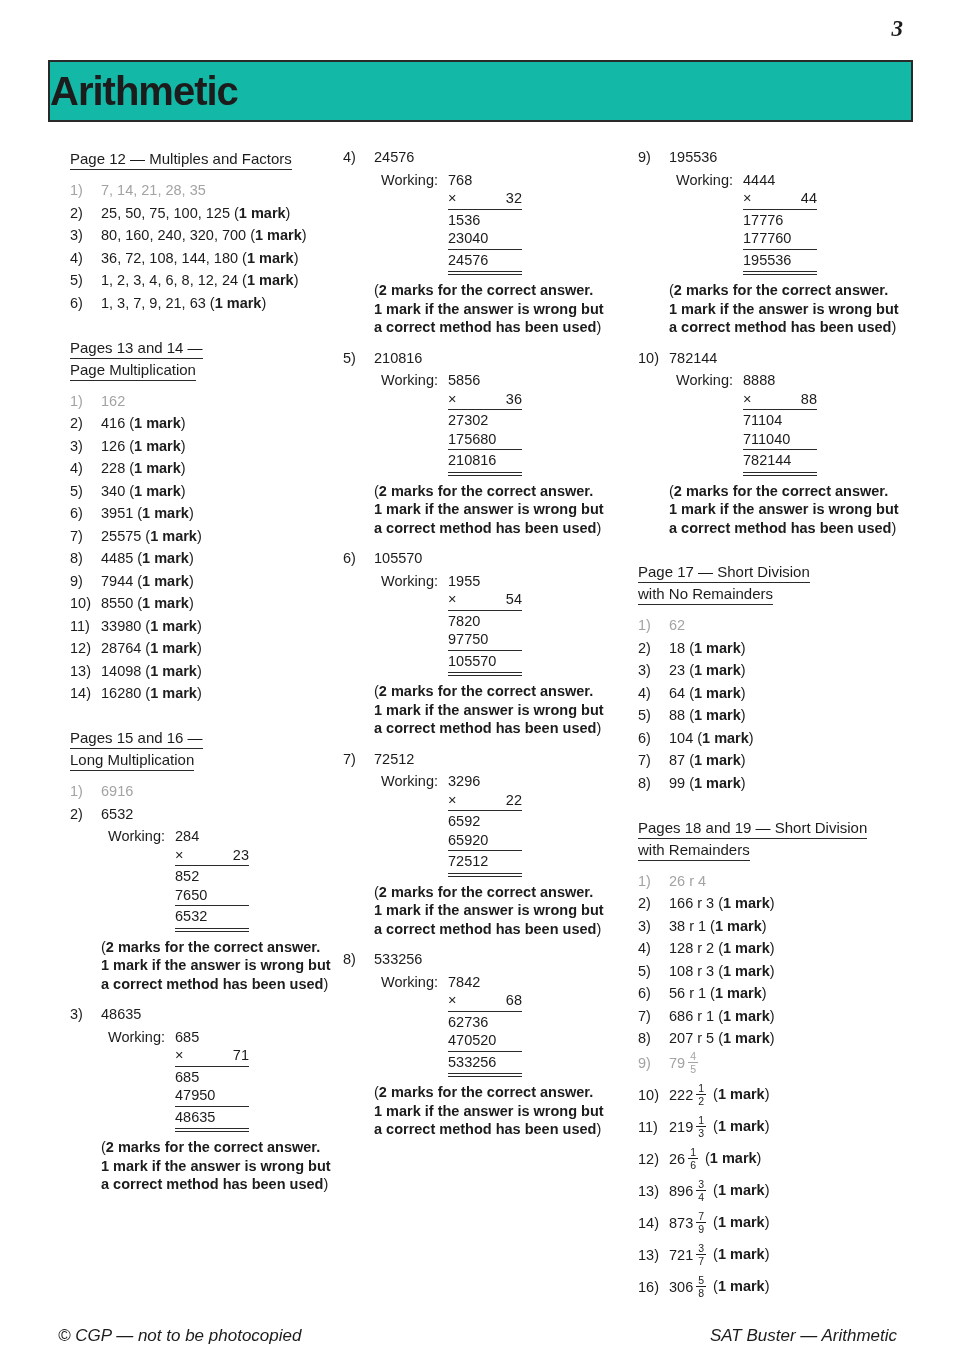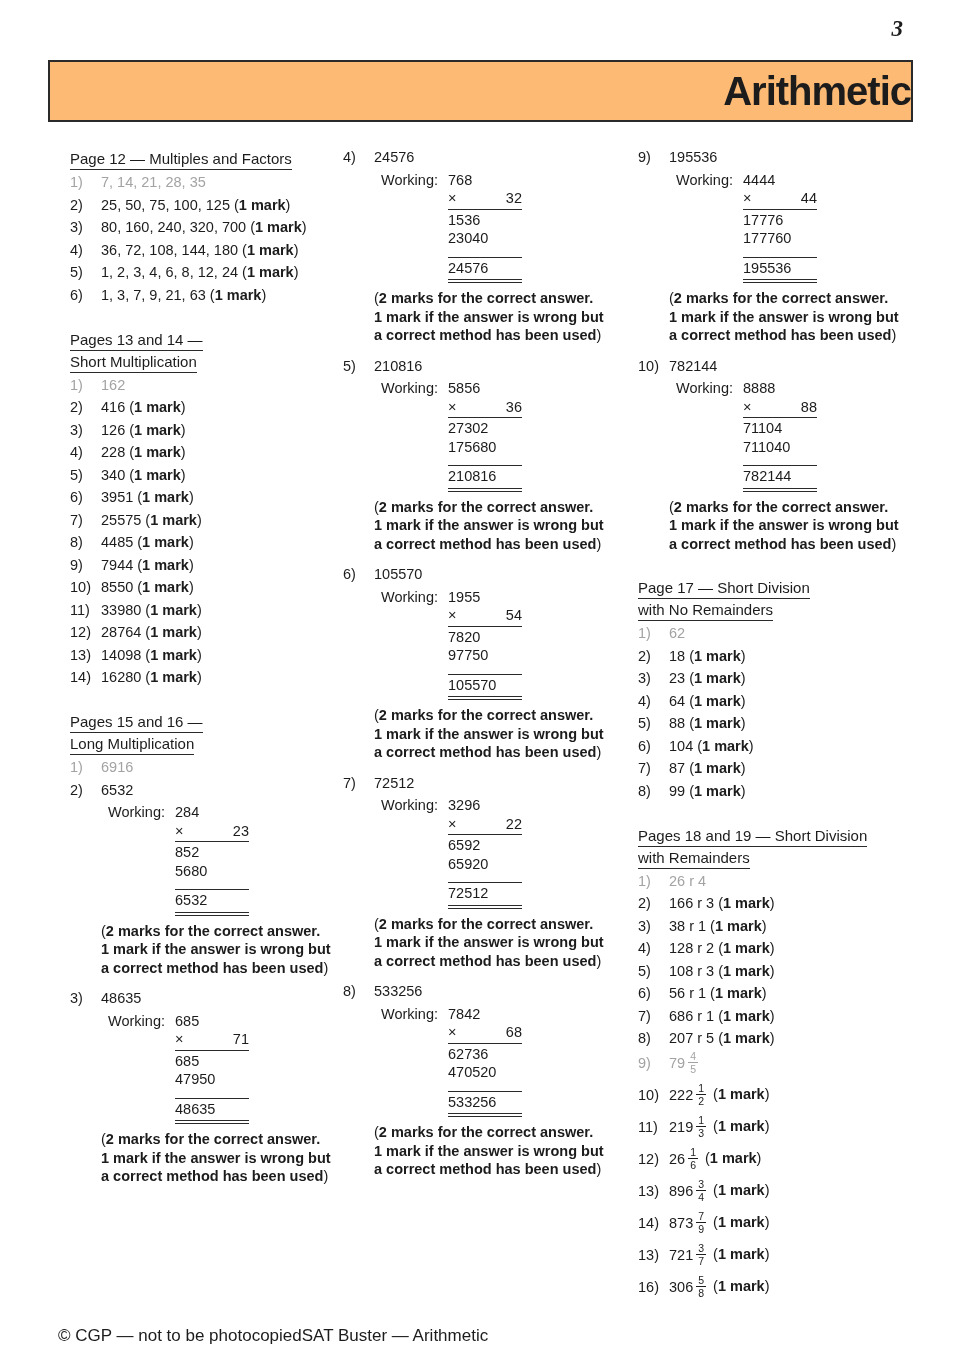--- a/index.html
+++ b/index.html
@@ -13,36 +13,36 @@
     overflow: hidden;
   }
   .page-number {
     position: absolute; top: 16px; right: 58px;
     font-family: "Liberation Serif", serif;
     font-style: italic; font-weight: 700; font-size: 23px;
   }
   .title-box {
     margin: 60px 48px 0 48px;
     height: 62px;
-    background: #fdba74;
+    background: #14b8a6;
     border: 2px solid #2a2a2a;
-    display: flex; align-items: center; justify-content: flex-end;
+    display: flex; align-items: center; justify-content: flex-start;
   }
   .title-box h1 {
     font-size: 40px; font-weight: 700; letter-spacing: -1px;
   }
   .columns {
     display: grid;
     grid-template-columns: 273px 295px 292px;
     padding: 26px 0 0 70px;
     align-items: start;
     font-size: 14.5px;
   }
   .section + .section { margin-top: 24px; }
-  .section-heading { margin-bottom: 3px; }
+  .section-heading { margin-bottom: 11px; }
   .heading-line {
     display: table;
     font-size: 15px;
     line-height: 21px;
     border-bottom: 1.2px solid #2a2a2a;
     padding-bottom: 0px;
     white-space: nowrap;
   }
   .item-block { margin-bottom: 3px; }
   .item {
@@ -68,32 +68,32 @@
   
   .working { display: flex; margin: 1px 0 2px 31px; }
   .wlabel { flex: 0 0 64px; line-height: 18px; text-align: right; }
   .wcol { width: 74px; margin-left: 10px; text-align: left; }
   .wrow { line-height: 18.5px; }
   .wrow.mul {
     display: flex; justify-content: space-between;
     border-bottom: 1.5px solid #2a2a2a; padding-bottom: 1px; margin-bottom: 1px;
   }
   .wrow.last-partial {
-    border-bottom: 1.5px solid #2a2a2a; padding-bottom: 9px; margin-bottom: 1px;
+    border-bottom: 1.5px solid #2a2a2a; padding-bottom: 1px; margin-bottom: 1px;
   }
   .wrow.total {
     border-bottom: 4px double #2a2a2a; padding-bottom: 2px;
   }
   .marks-note { margin: 6px 0 12px 31px; }
   .note-line { font-size: 14.5px; line-height: 18.5px; font-weight: 400; }
   .note-line b { font-weight: 700; }
   .footer {
     position: absolute; bottom: 14px; left: 58px; right: 64px;
-    display: flex; justify-content: flex-start;
-    font-size: 17px;
+    display: flex; justify-content: space-between;
+    font-style: italic; font-size: 17px;
     font-family: "Liberation Sans", sans-serif;
   }
 </style>
 </head>
 <body>
 
 <div class="page">
   <div class="page-number">3</div>
   <div class="title-box">
     <h1>Arithmetic</h1>
@@ -137,21 +137,21 @@
           <div class="item-block">
             <div class="item">
               <span class="num">6)</span>
               <span class="val"><span class="txt">1, 3, 7, 9, 21, 63</span><span class="marks">(<b>1 mark</b>)</span></span>
             </div>
           </div>
         </div>
         <div class="section">
           <div class="section-heading">
             <div class="heading-line">Pages 13 and 14 —</div>
-            <div class="heading-line">Short Multiplication</div>
+            <div class="heading-line">Page Multiplication</div>
           </div>
           <div class="item-block">
             <div class="item grey">
               <span class="num">1)</span>
               <span class="val"><span class="txt">162</span></span>
             </div>
           </div>
           <div class="item-block">
             <div class="item">
               <span class="num">2)</span>
@@ -249,21 +249,21 @@
             </div>
             <div class="working">
               <span class="wlabel">Working:</span>
               <div class="wcol">
                 <div class="wrow">284</div>
                 <div class="wrow mul">
                   <span class="msign">×</span>
                   <span class="mval">23</span>
                 </div>
                 <div class="wrow">852</div>
-                <div class="wrow last-partial">5680</div>
+                <div class="wrow last-partial">7650</div>
                 <div class="wrow total">6532</div>
               </div>
             </div>
             <div class="marks-note">
               <div class="note-line">(<b>2 marks for the correct answer.</b></div>
               <div class="note-line"><b>1 mark if the answer is wrong but</b></div>
               <div class="note-line"><b>a correct method has been used</b>)</div>
             </div>
           </div>
           <div class="item-block">

